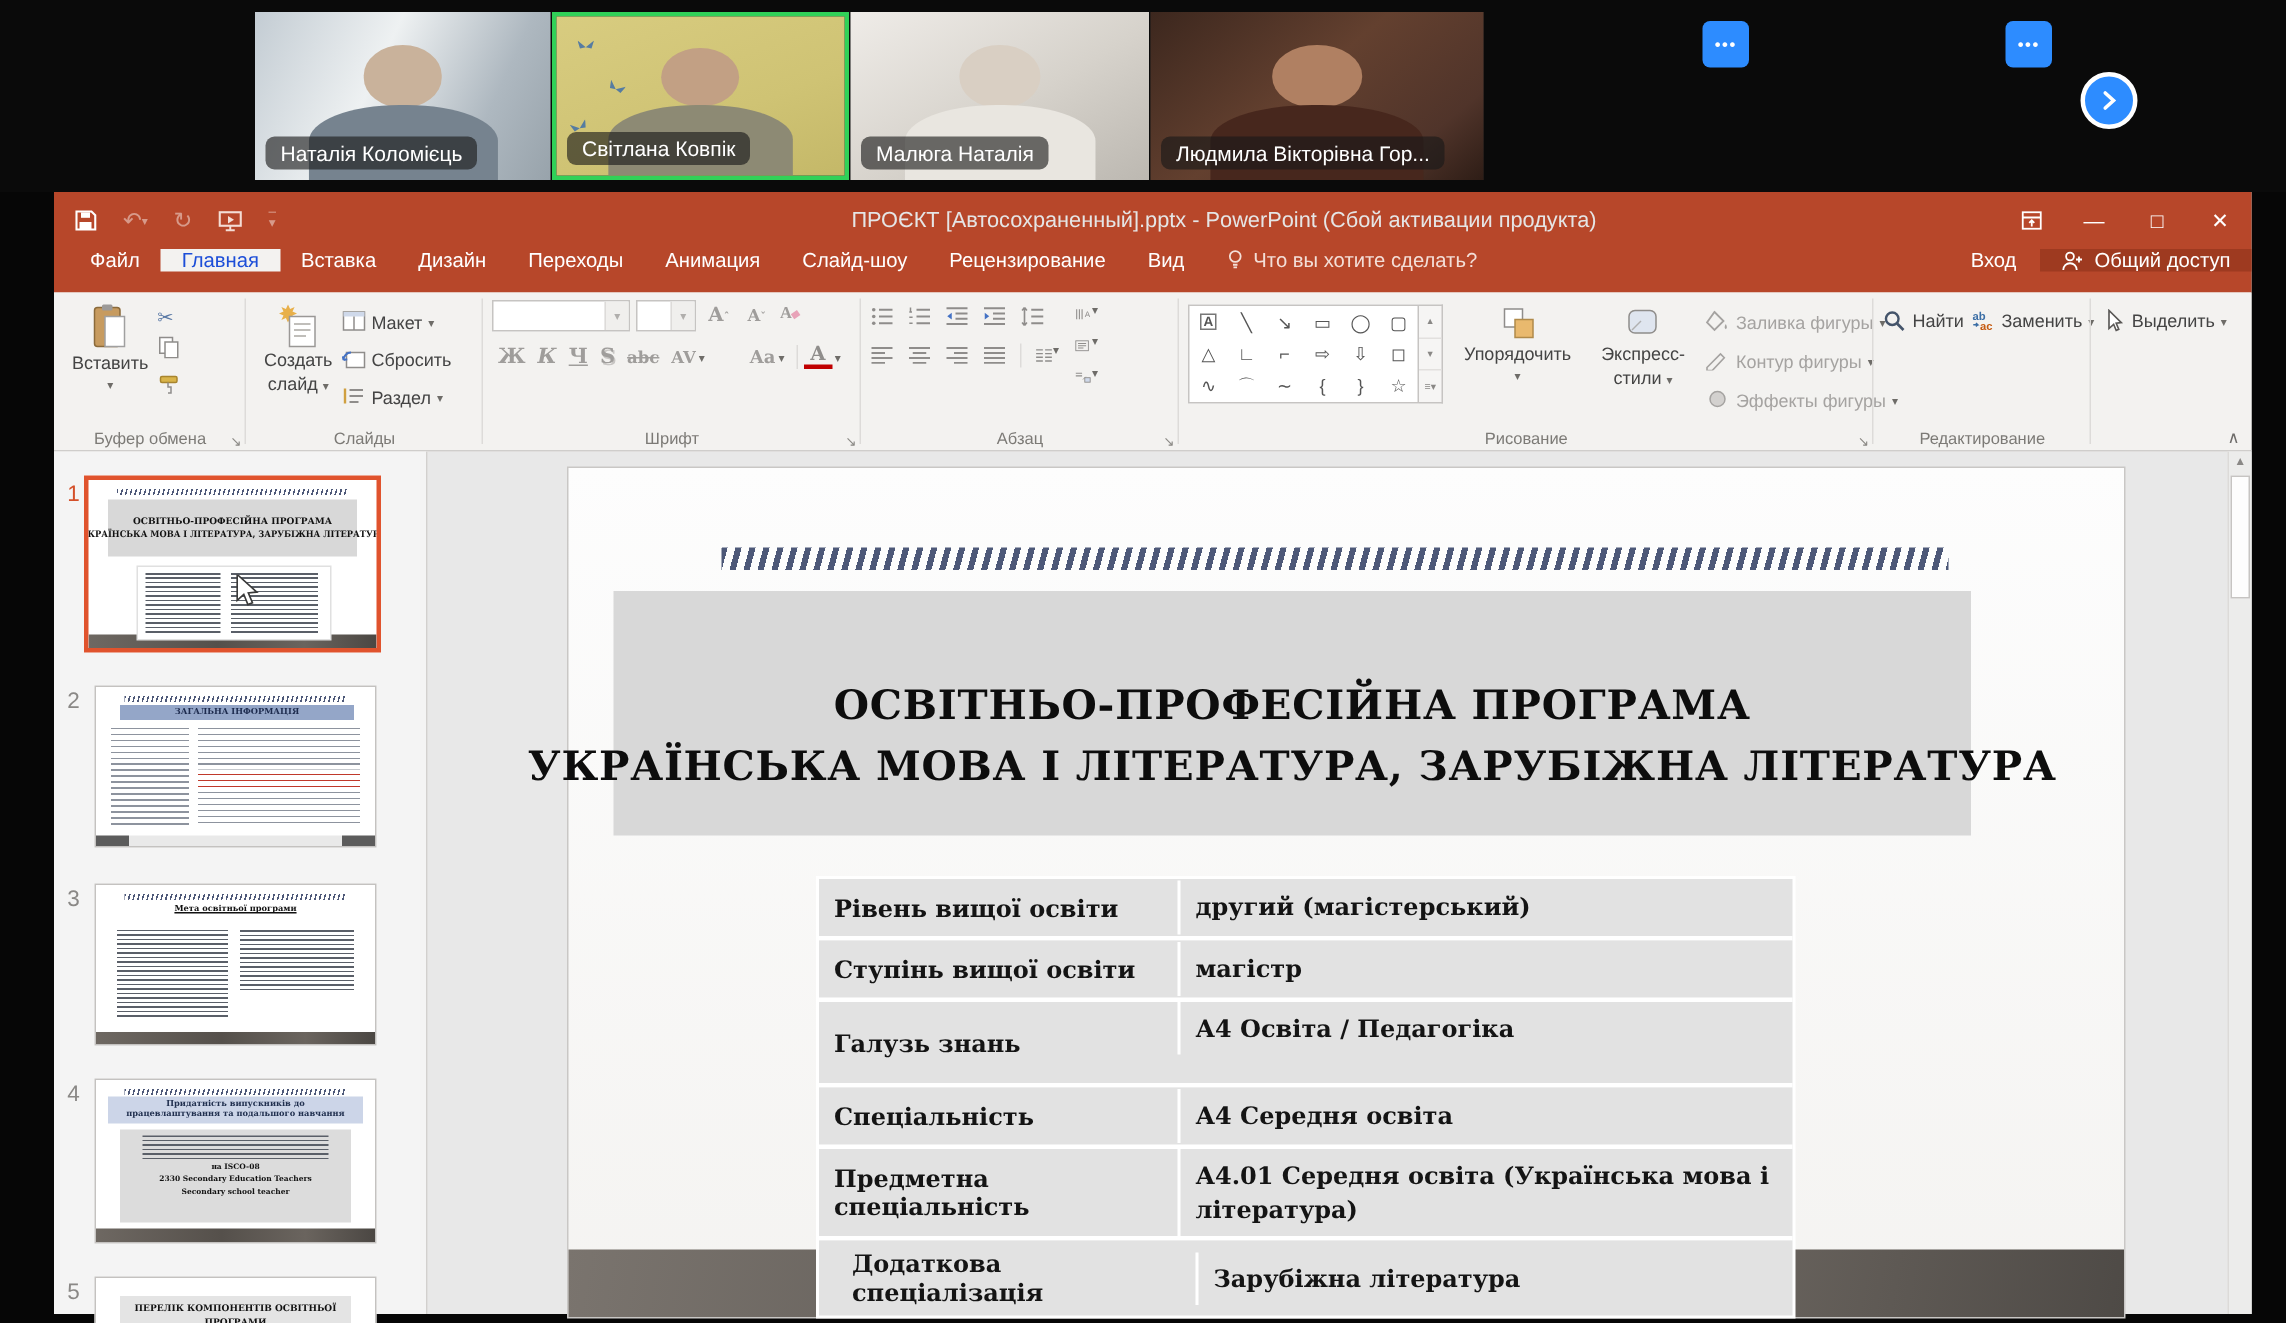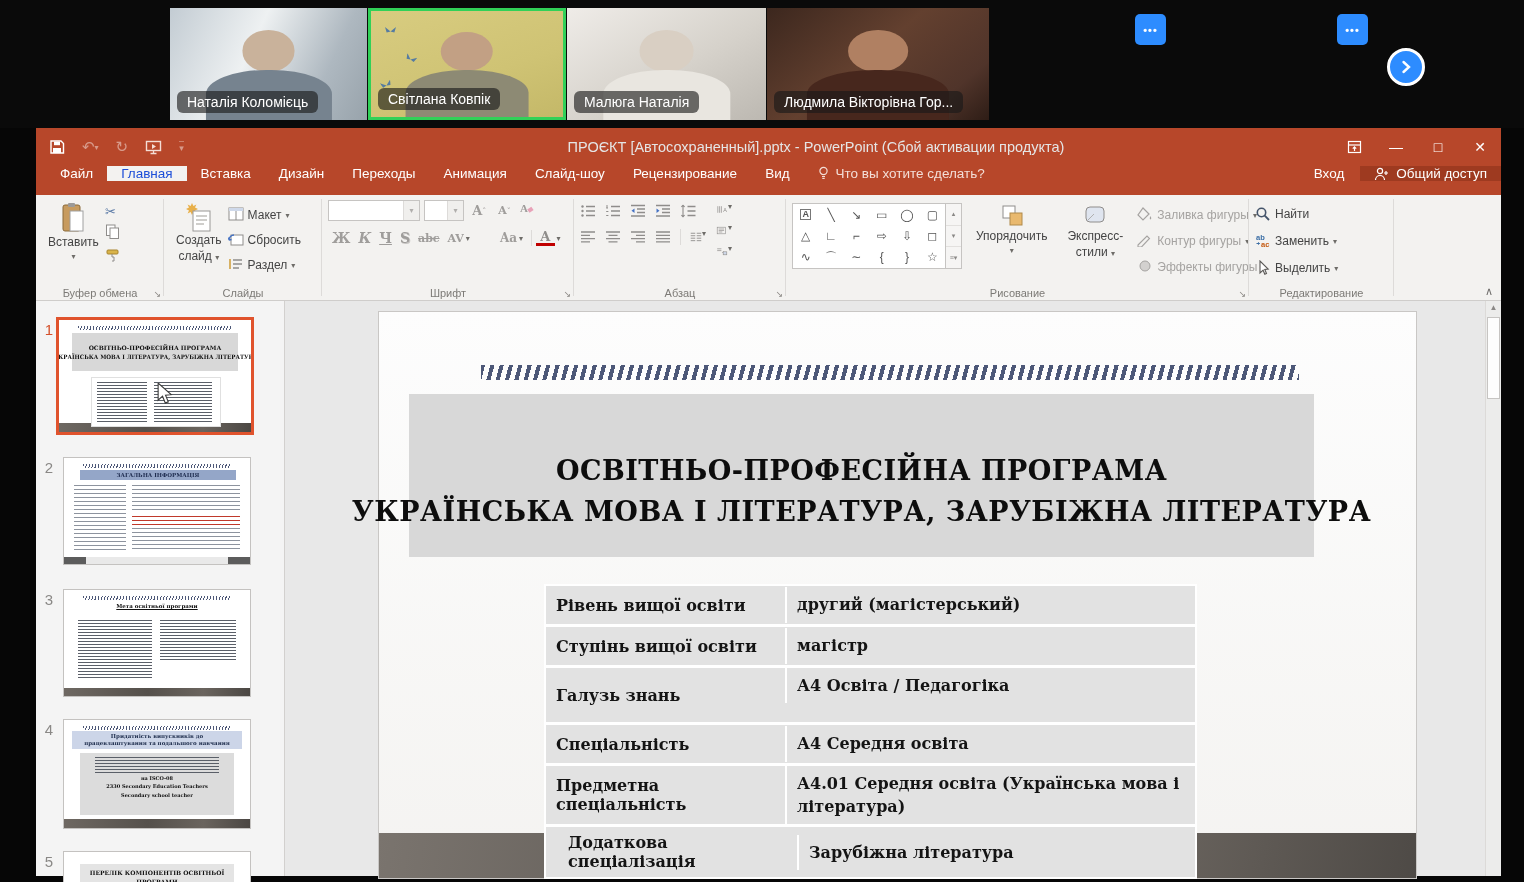--- a/index.html
+++ b/index.html
@@ -556,21 +556,21 @@
               </span>
             <span>Эффекты фигуры</span>
               <span class="caret">▾</span>
           </div>
         </div>
         <span class="glabel">Рисование</span>
         <span class="launch">↘</span>
       </div>
 
       <div class="rgroup" style="width:145px;">
-        <div style="display:flex;flex-direction:column;gap:5px;padding-top:3px;">
+        <div style="display:flex;gap:5px;padding-top:3px;">
           <div class="smallbtn">
             <span class="icon16">
                 <svg width="16" height="16" viewBox="0 0 16 16">
                   <circle cx="6.5" cy="6.5" r="4.2" fill="none" stroke="#44546a" stroke-width="1.6"></circle>
                   <line x1="9.7" y1="9.7" x2="14" y2="14" stroke="#44546a" stroke-width="1.8"></line>
                 </svg>
               </span>
             <span>Найти</span>
           </div>
           <div class="smallbtn">

